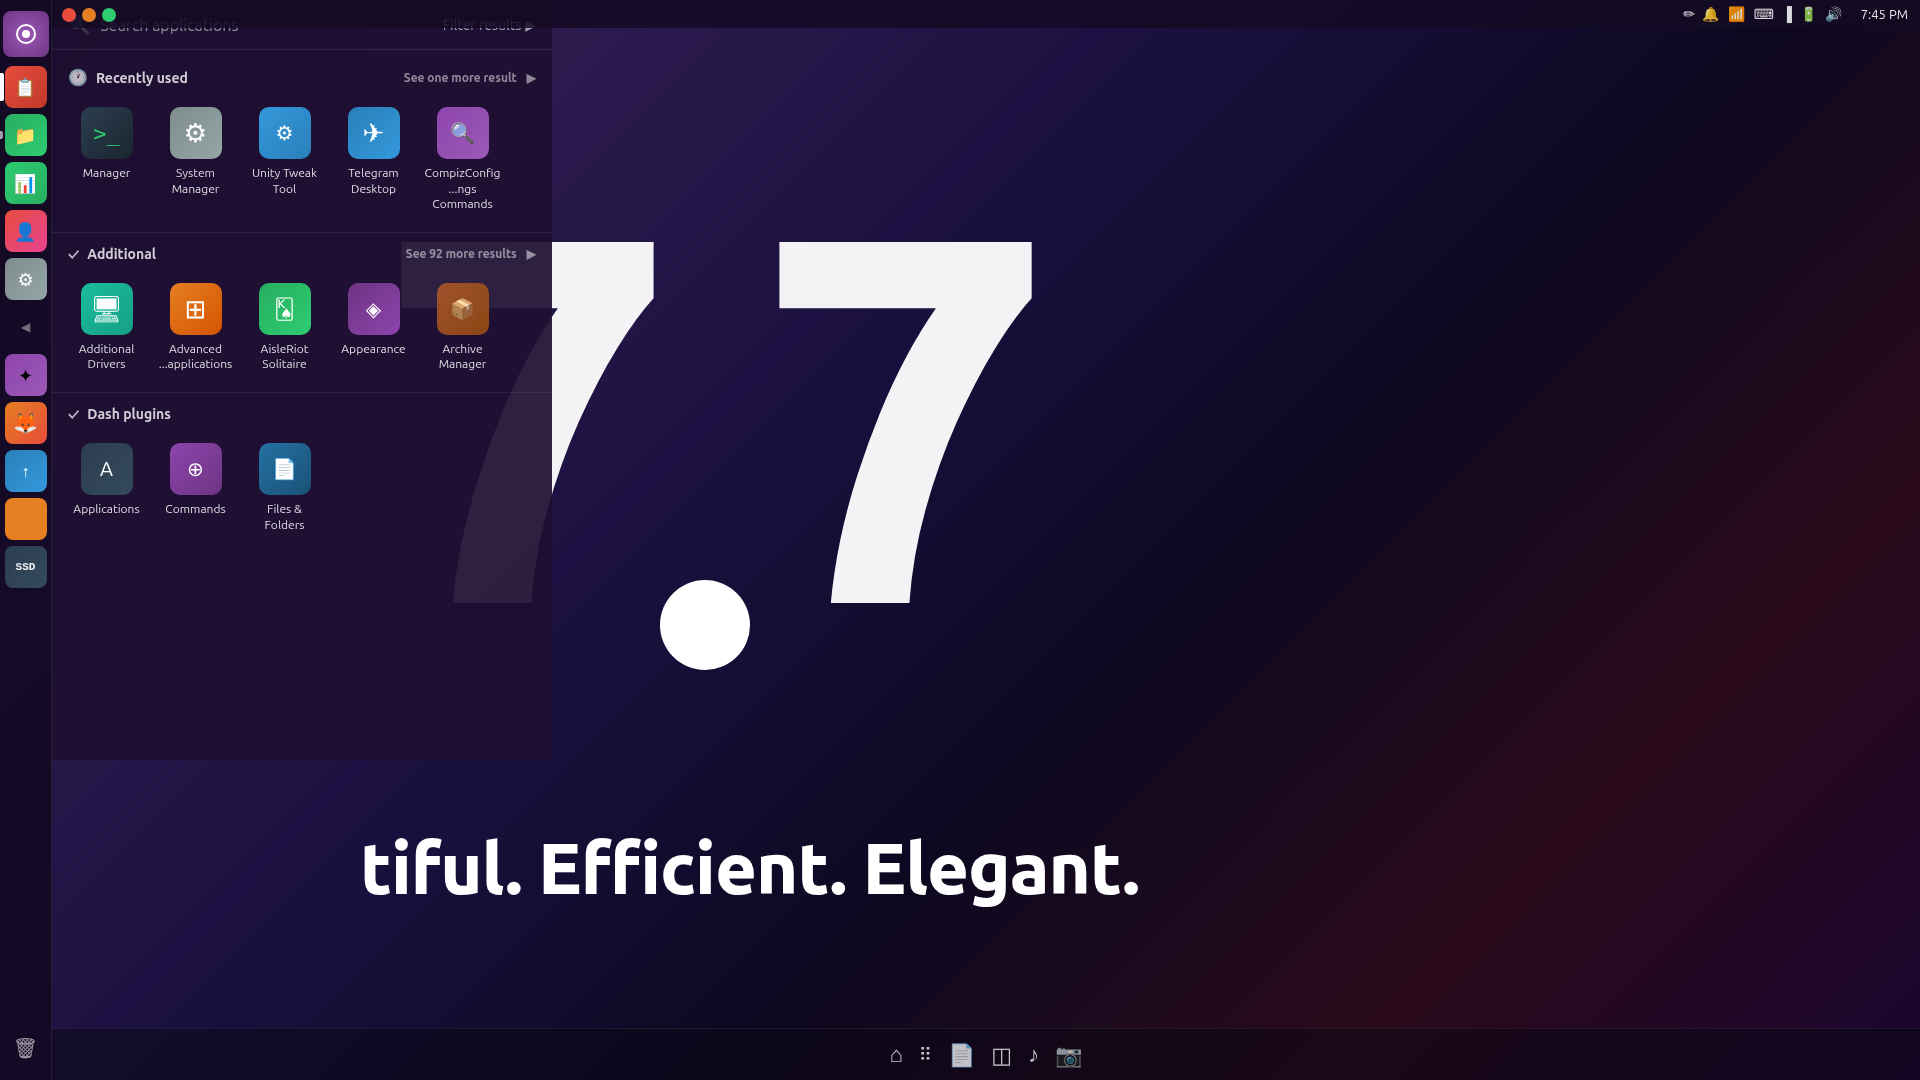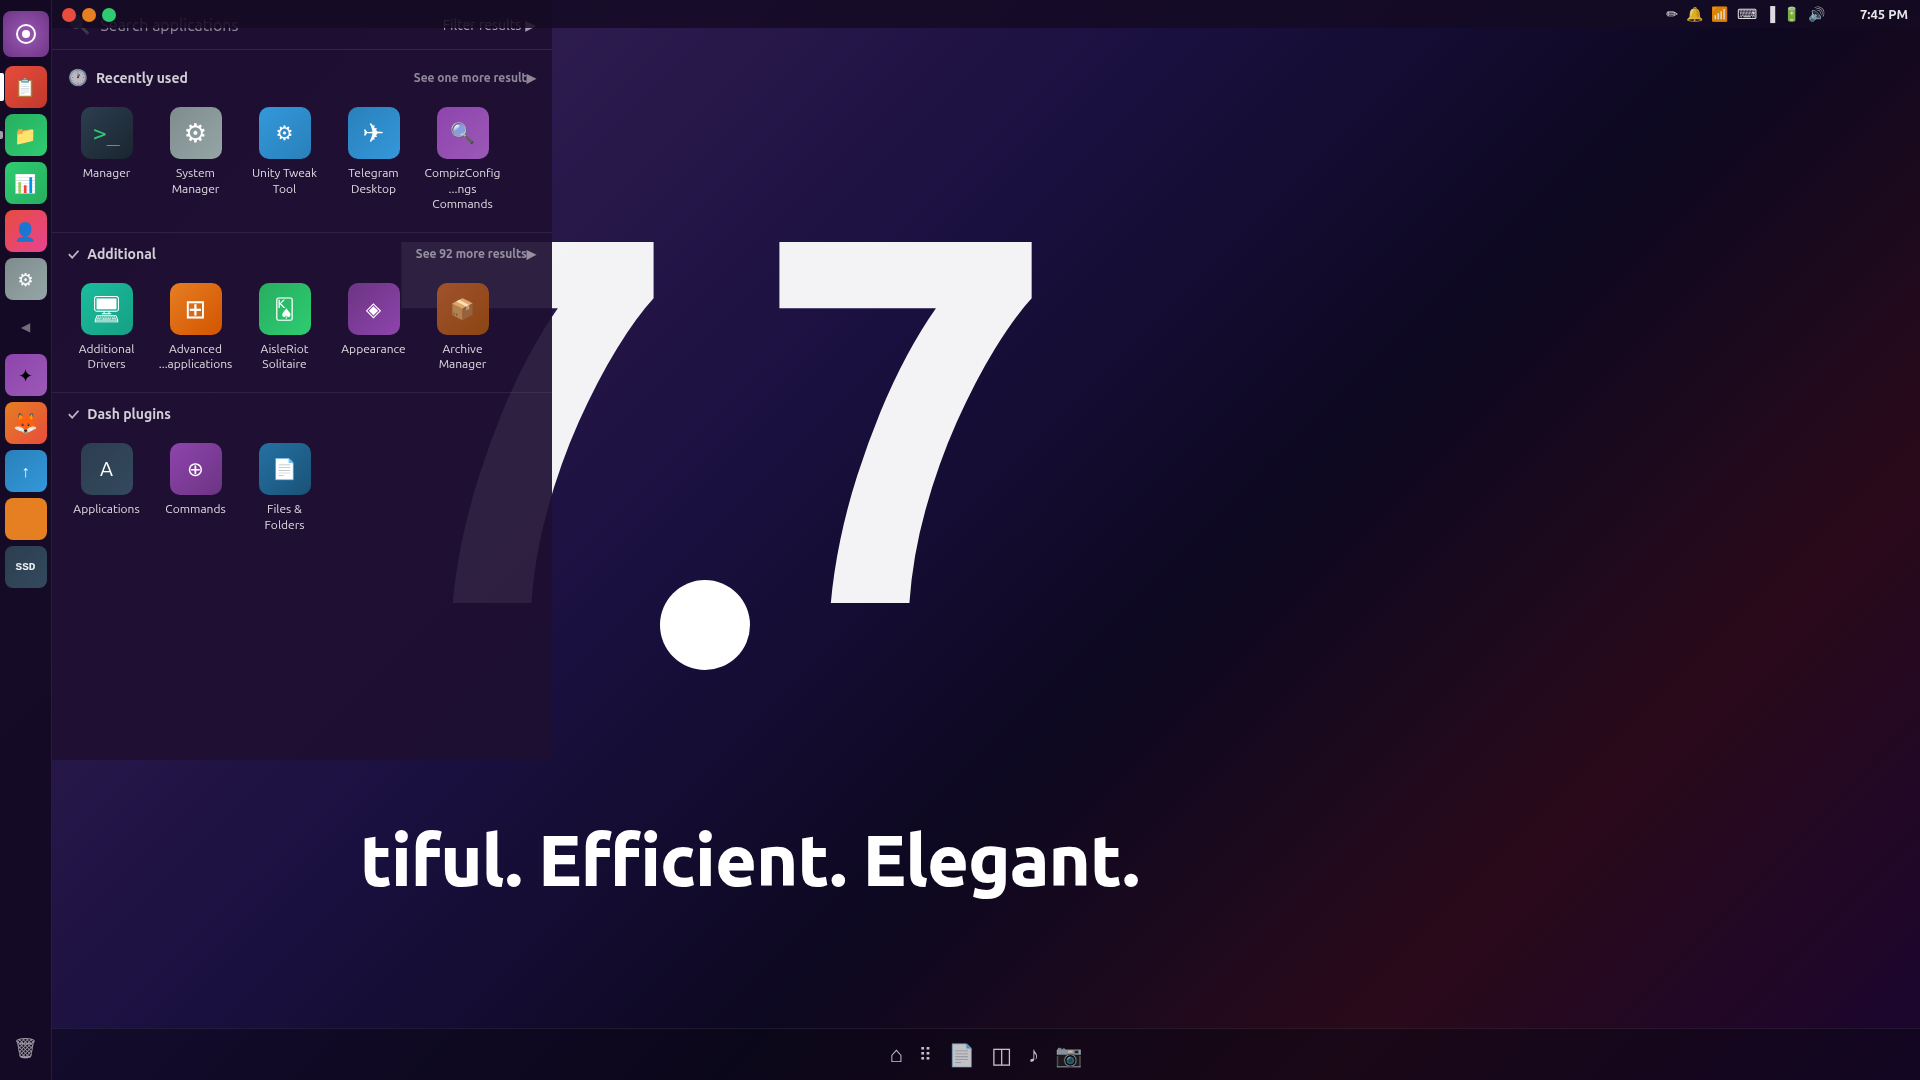--- a/index.html
+++ b/index.html
@@ -37,21 +37,21 @@
       top: 580px;
       left: 660px;
       width: 90px;
       height: 90px;
       background: white;
       border-radius: 50%;
     }
 
     .desktop-tagline {
       position: absolute;
-      bottom: 180px;
+      bottom: 172px;
       left: 360px;
       font-size: 72px;
       font-weight: 900;
       color: white;
       letter-spacing: -1px;
     }
 
     
     #taskbar {
       position: absolute;
@@ -193,21 +193,21 @@
       color: rgba(255,255,255,0.7);
     }
 
     .see-more {
       margin-left: auto;
       font-size: 12px;
       color: rgba(255,255,255,0.5);
       cursor: pointer;
       display: flex;
       align-items: center;
-      gap: 0;
+      gap: 10px;
     }
 
     
     .app-grid {
       display: flex;
       flex-wrap: wrap;
       padding: 8px 12px;
       gap: 4px;
     }
 
@@ -285,22 +285,22 @@
       display: flex;
       align-items: center;
       gap: 8px;
       color: rgba(255,255,255,0.85);
       font-size: 14px;
     }
 
     .topbar-time {
       color: rgba(255,255,255,0.9);
       font-size: 13px;
-      font-weight: 700;
-      margin-left: 24px;
+      font-weight: 400;
+      margin-left: 8px;
     }
 
     
     #bottomdock {
       position: absolute;
       bottom: 0;
       left: 52px;
       right: 0;
       height: 52px;
       display: flex;

